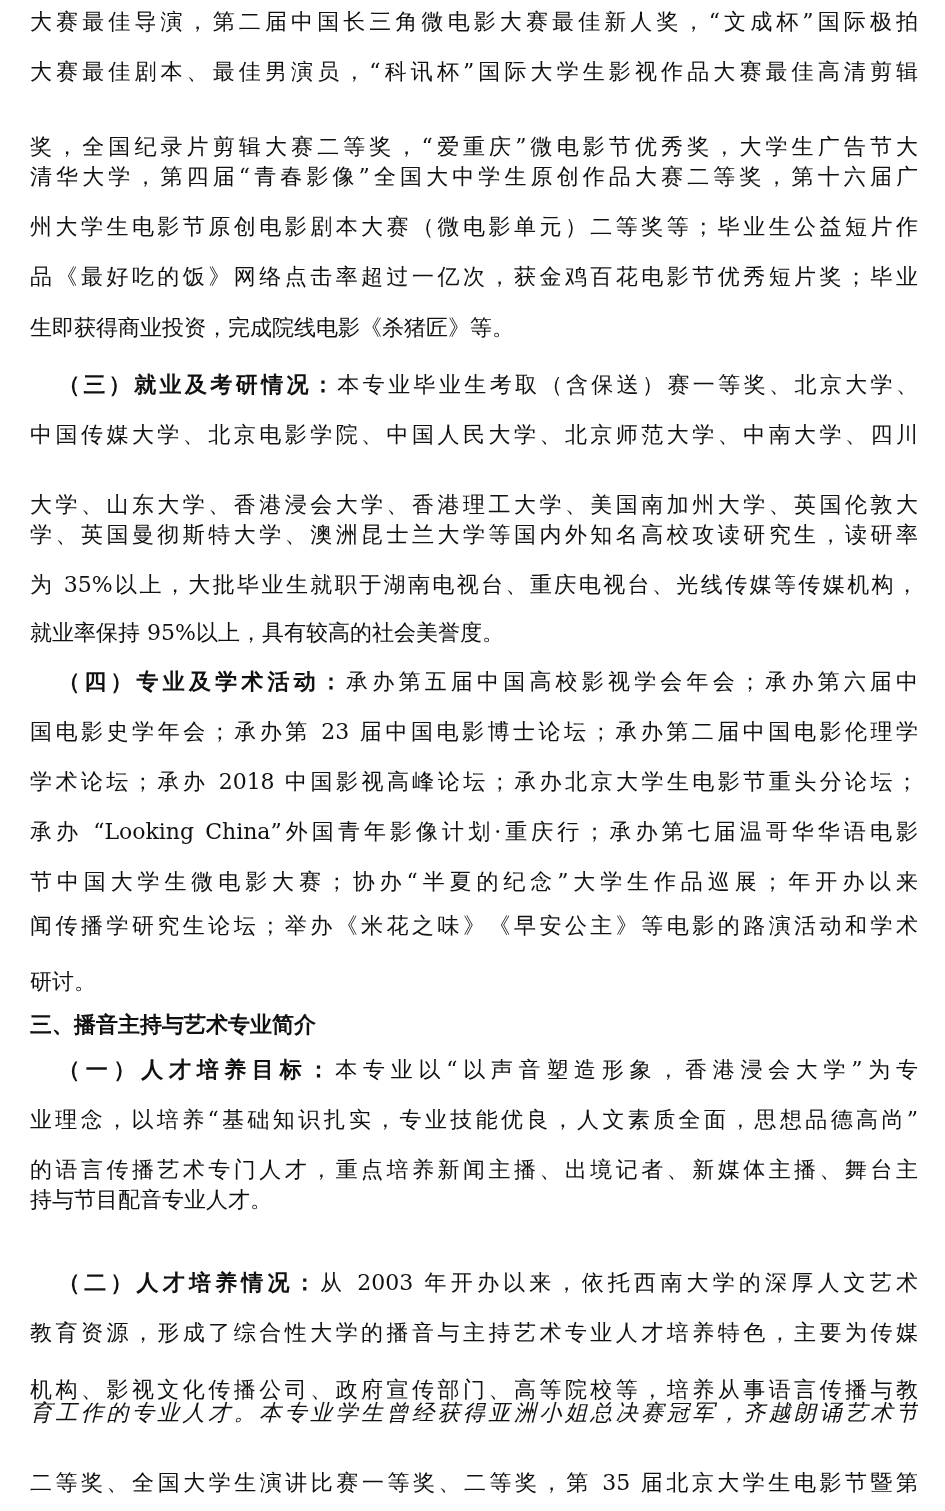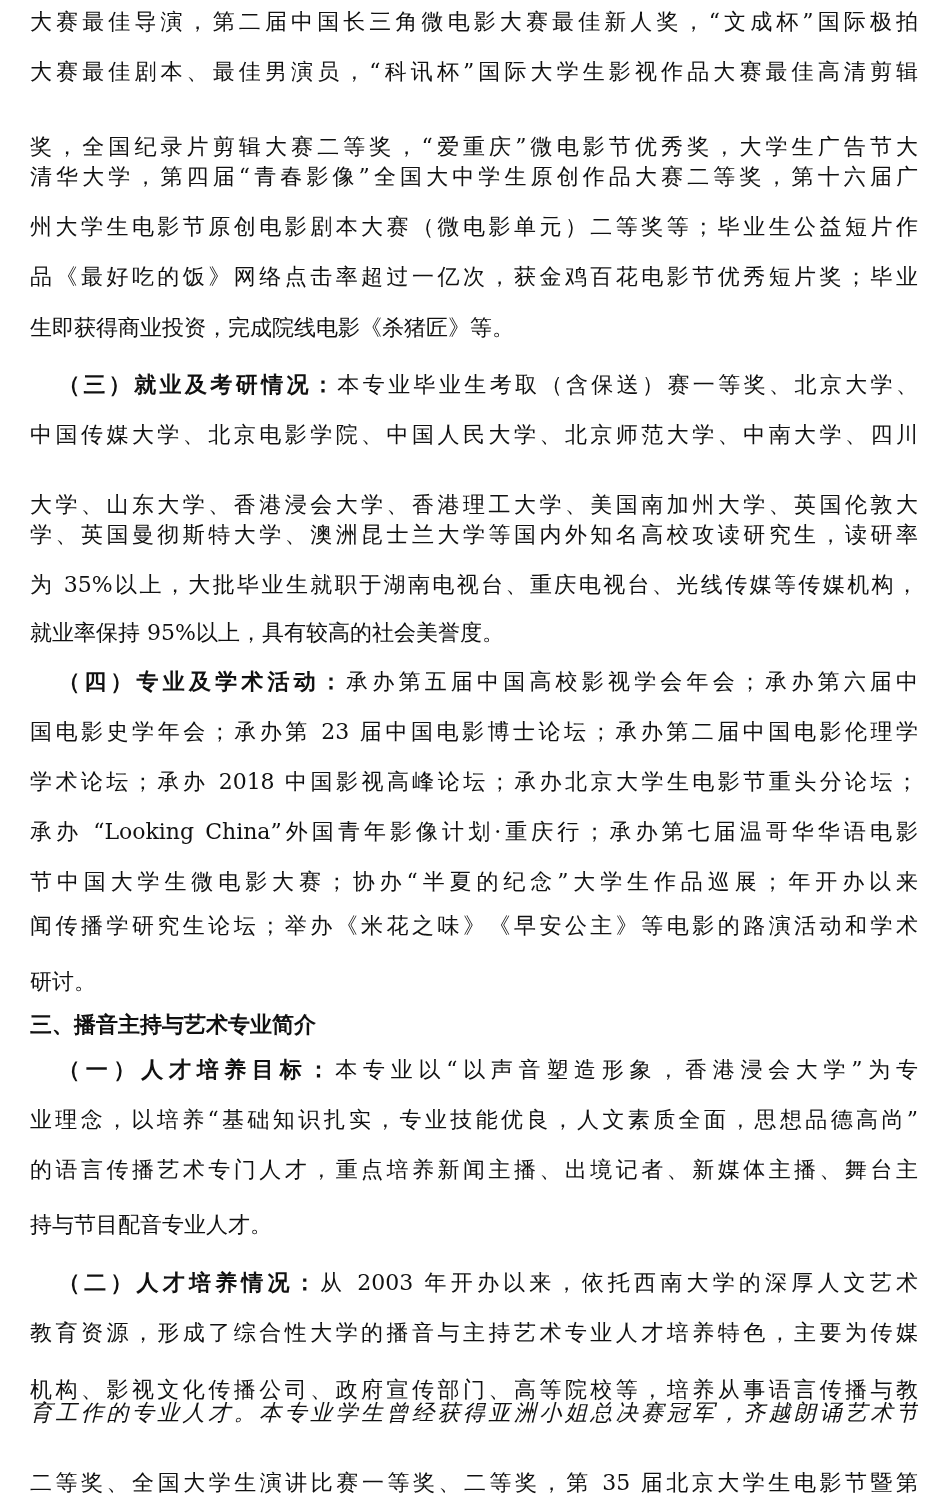--- a/index.html
+++ b/index.html
@@ -47,21 +47,21 @@
     <div class="line" style="top: 910px; white-space: normal; word-break: break-all; overflow: hidden;">闻传播学研究生论坛；举办《米花之味》《早安公主》等电影的路演活动和学术</div>
     <div class="line last" style="top:966px">研讨。</div>
   </div>
 
   <div class="line heading" style="top:1009px">三、播音主持与艺术专业简介</div>
 
   <div>
     <div class="line indent" style="top: 1054px; white-space: normal; word-break: break-all; overflow: hidden;"><span class="b">（一）人才培养目标：</span><span>本专业以“以声音塑造形象，香港浸会大学”为专</span></div>
     <div class="line" style="top: 1104px; white-space: normal; word-break: break-all; overflow: hidden;">业理念，以培养“基础知识扎实，专业技能优良，人文素质全面，思想品德高尚”</div>
     <div class="line" style="top: 1154px; white-space: normal; word-break: break-all; overflow: hidden;">的语言传播艺术专门人才，重点培养新闻主播、出境记者、新媒体主播、舞台主</div>
-    <div class="line last" style="top:1209px">持与节目配音专业人才。</div>
+    <div class="line last" style="top:1184px">持与节目配音专业人才。</div>
   </div>
 
   <div>
     <div class="line indent" style="top: 1267px; white-space: normal; word-break: break-all; overflow: hidden;"><span class="b">（二）人才培养情况：</span><span>从 2003 年开办以来，依托西南大学的深厚人文艺术</span></div>
     <div class="line" style="top: 1317px; white-space: normal; word-break: break-all; overflow: hidden;">教育资源，形成了综合性大学的播音与主持艺术专业人才培养特色，主要为传媒</div>
     <div class="line" style="top: 1367px; white-space: normal; word-break: break-all; overflow: hidden; margin-top: 7px;">机构、影视文化传播公司、政府宣传部门、高等院校等，培养从事语言传播与教</div>
     <div class="line" style="top: 1397px; white-space: normal; word-break: break-all; overflow: hidden; font-style: italic;">育工作的专业人才。本专业学生曾经获得亚洲小姐总决赛冠军，齐越朗诵艺术节</div>
     <div class="line" style="top: 1467px; white-space: normal; word-break: break-all; overflow: hidden;">二等奖、全国大学生演讲比赛一等奖、二等奖，第 35 届北京大学生电影节暨第</div>
   </div>
 

